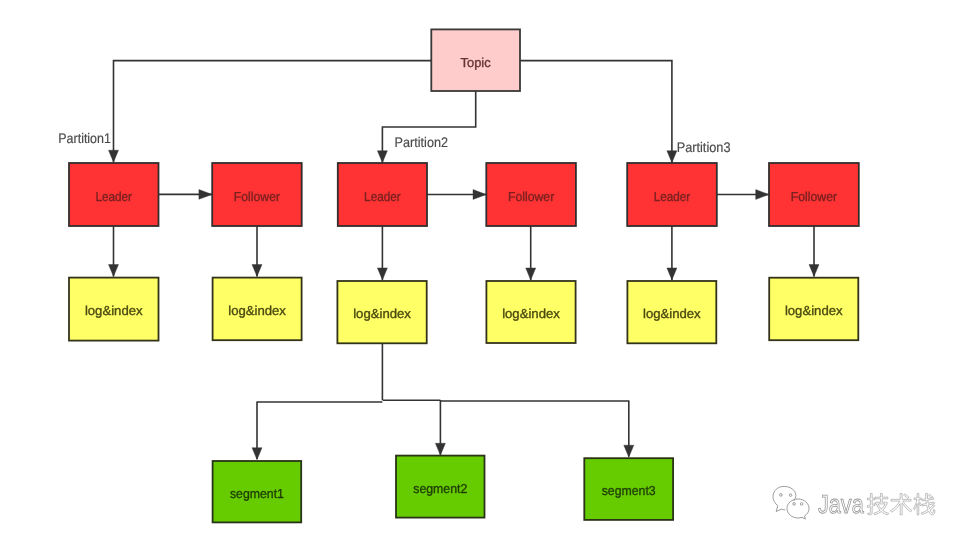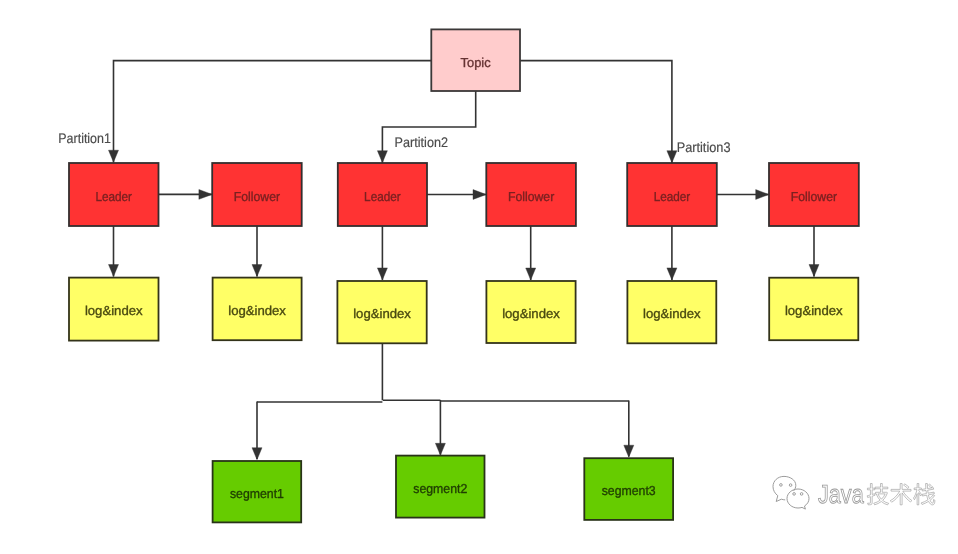--- a/index.html
+++ b/index.html
@@ -46,21 +46,21 @@
     font-family: "Liberation Sans", sans-serif;
     font-size: 13.9px;
     fill: #4a4a4a;
     stroke: #4a4a4a;
     stroke-width: 0.18px;
     paint-order: stroke fill;
   }
   #watermark {
     position: absolute;
     left: 765px;
-    top: 465px;
+    top: 475px;
     width: 180px;
     height: 50px;
   }
   .wm-svg { width: 180px; height: 50px; display: block; opacity: 0.999; }
   .wm-stroke { fill: none; stroke: #979797; stroke-width: 0.95; vector-effect: non-scaling-stroke; }
   .wm-text {
     filter: opacity(99.9%);
     font-family: "Liberation Sans", sans-serif;
     font-size: 26px;
     fill: none;

